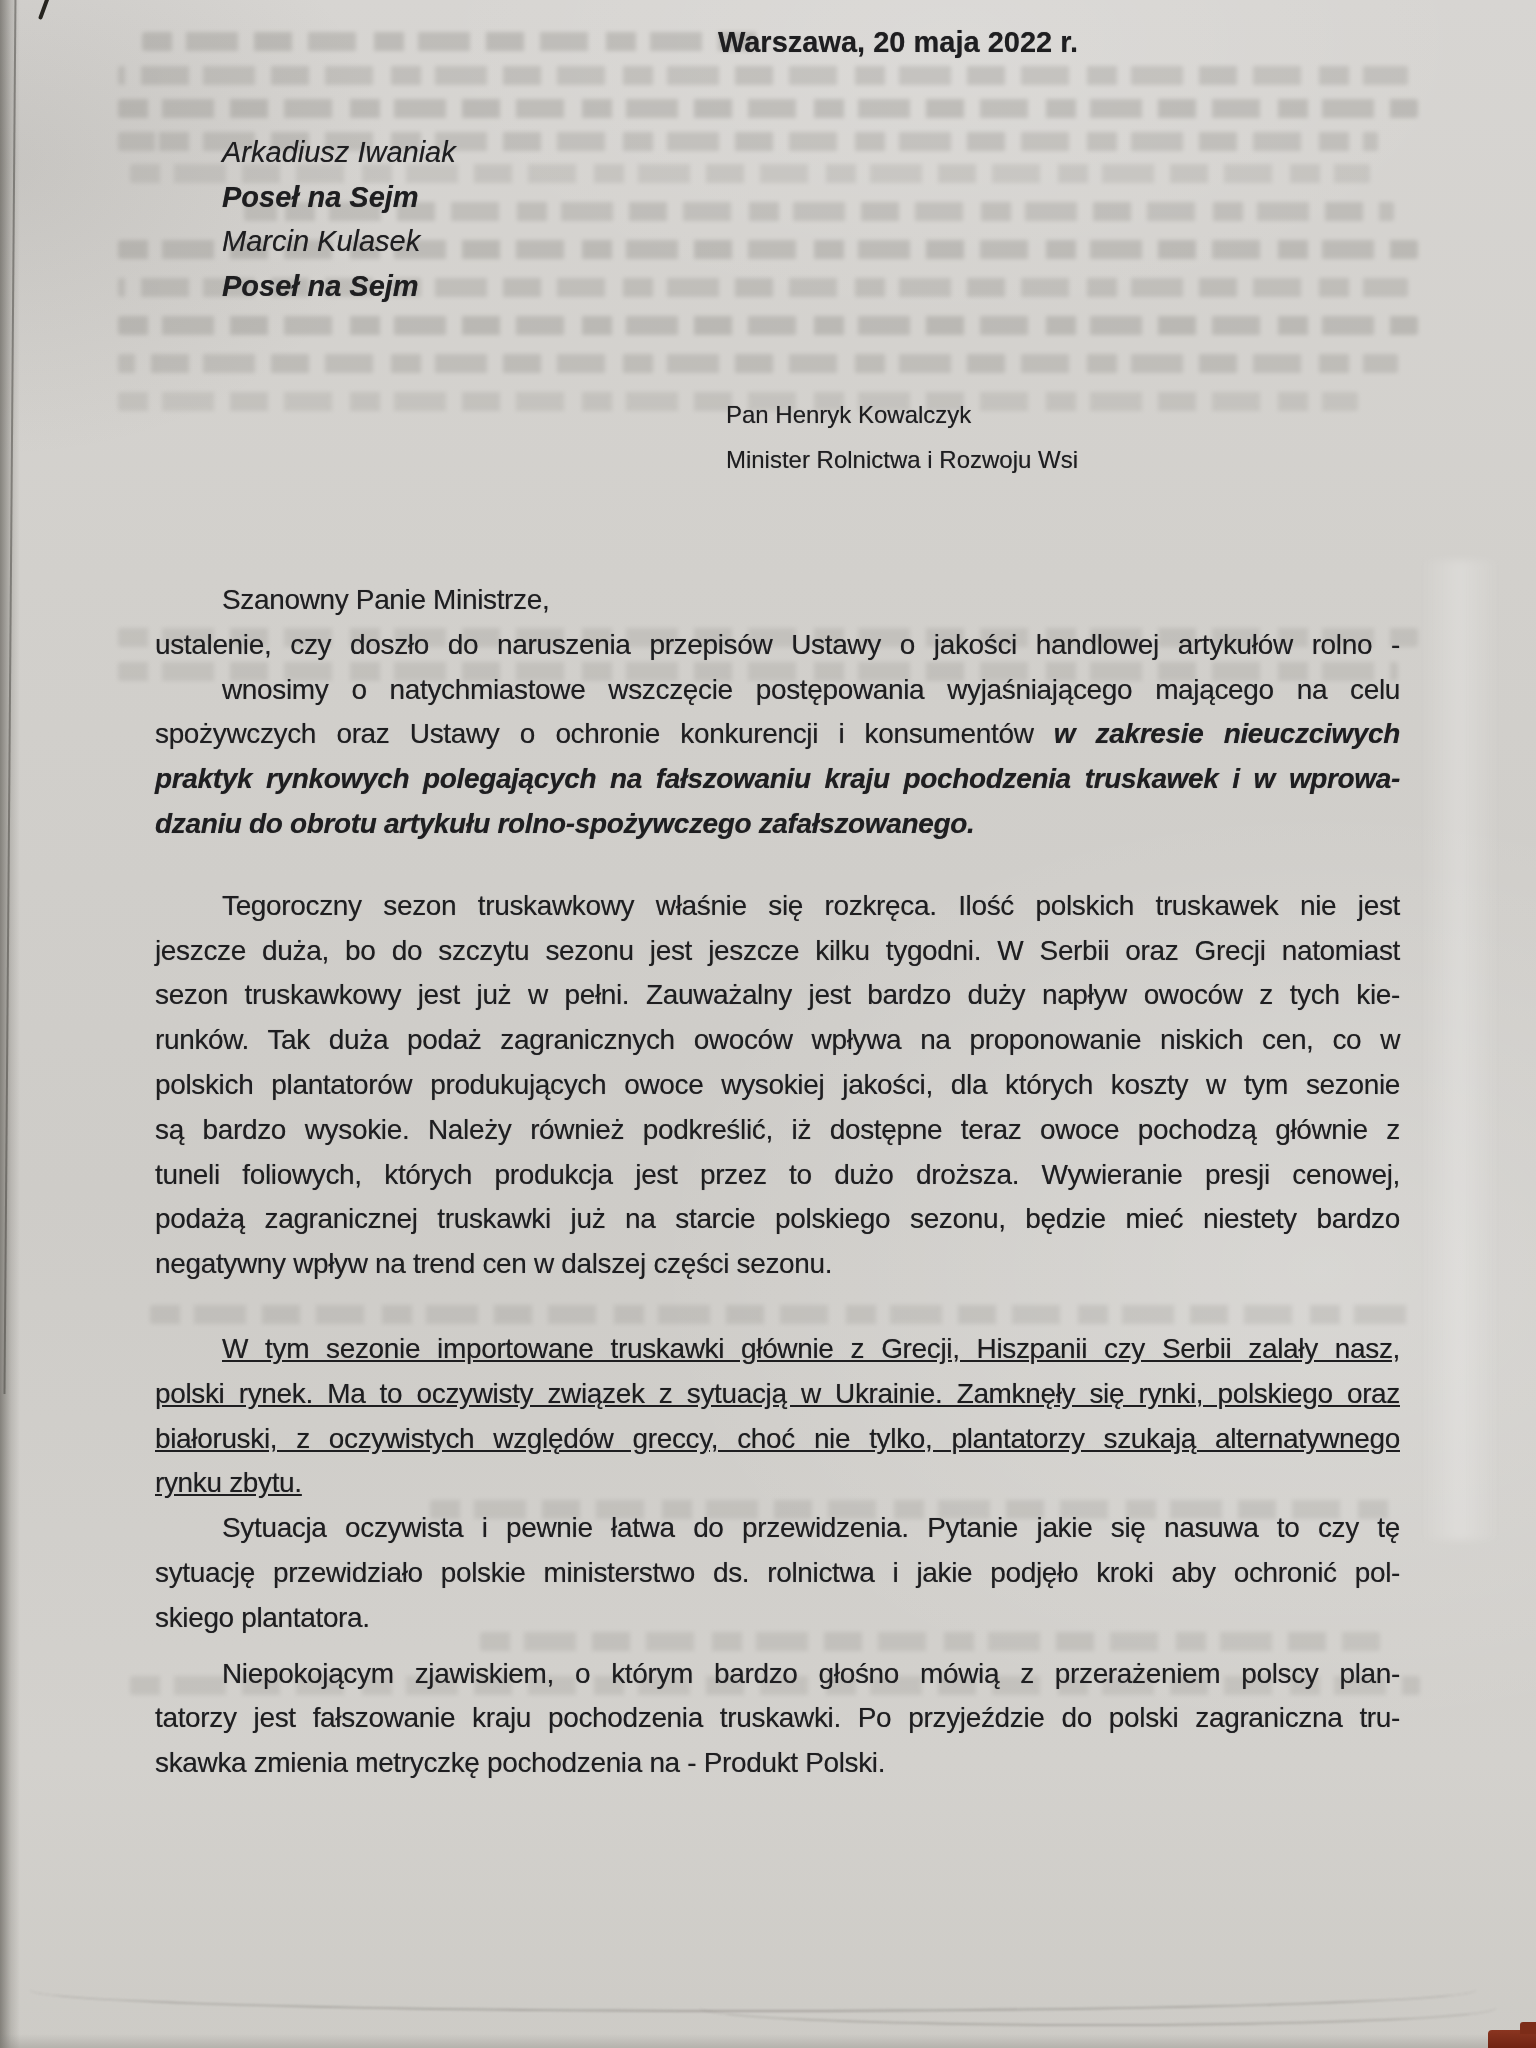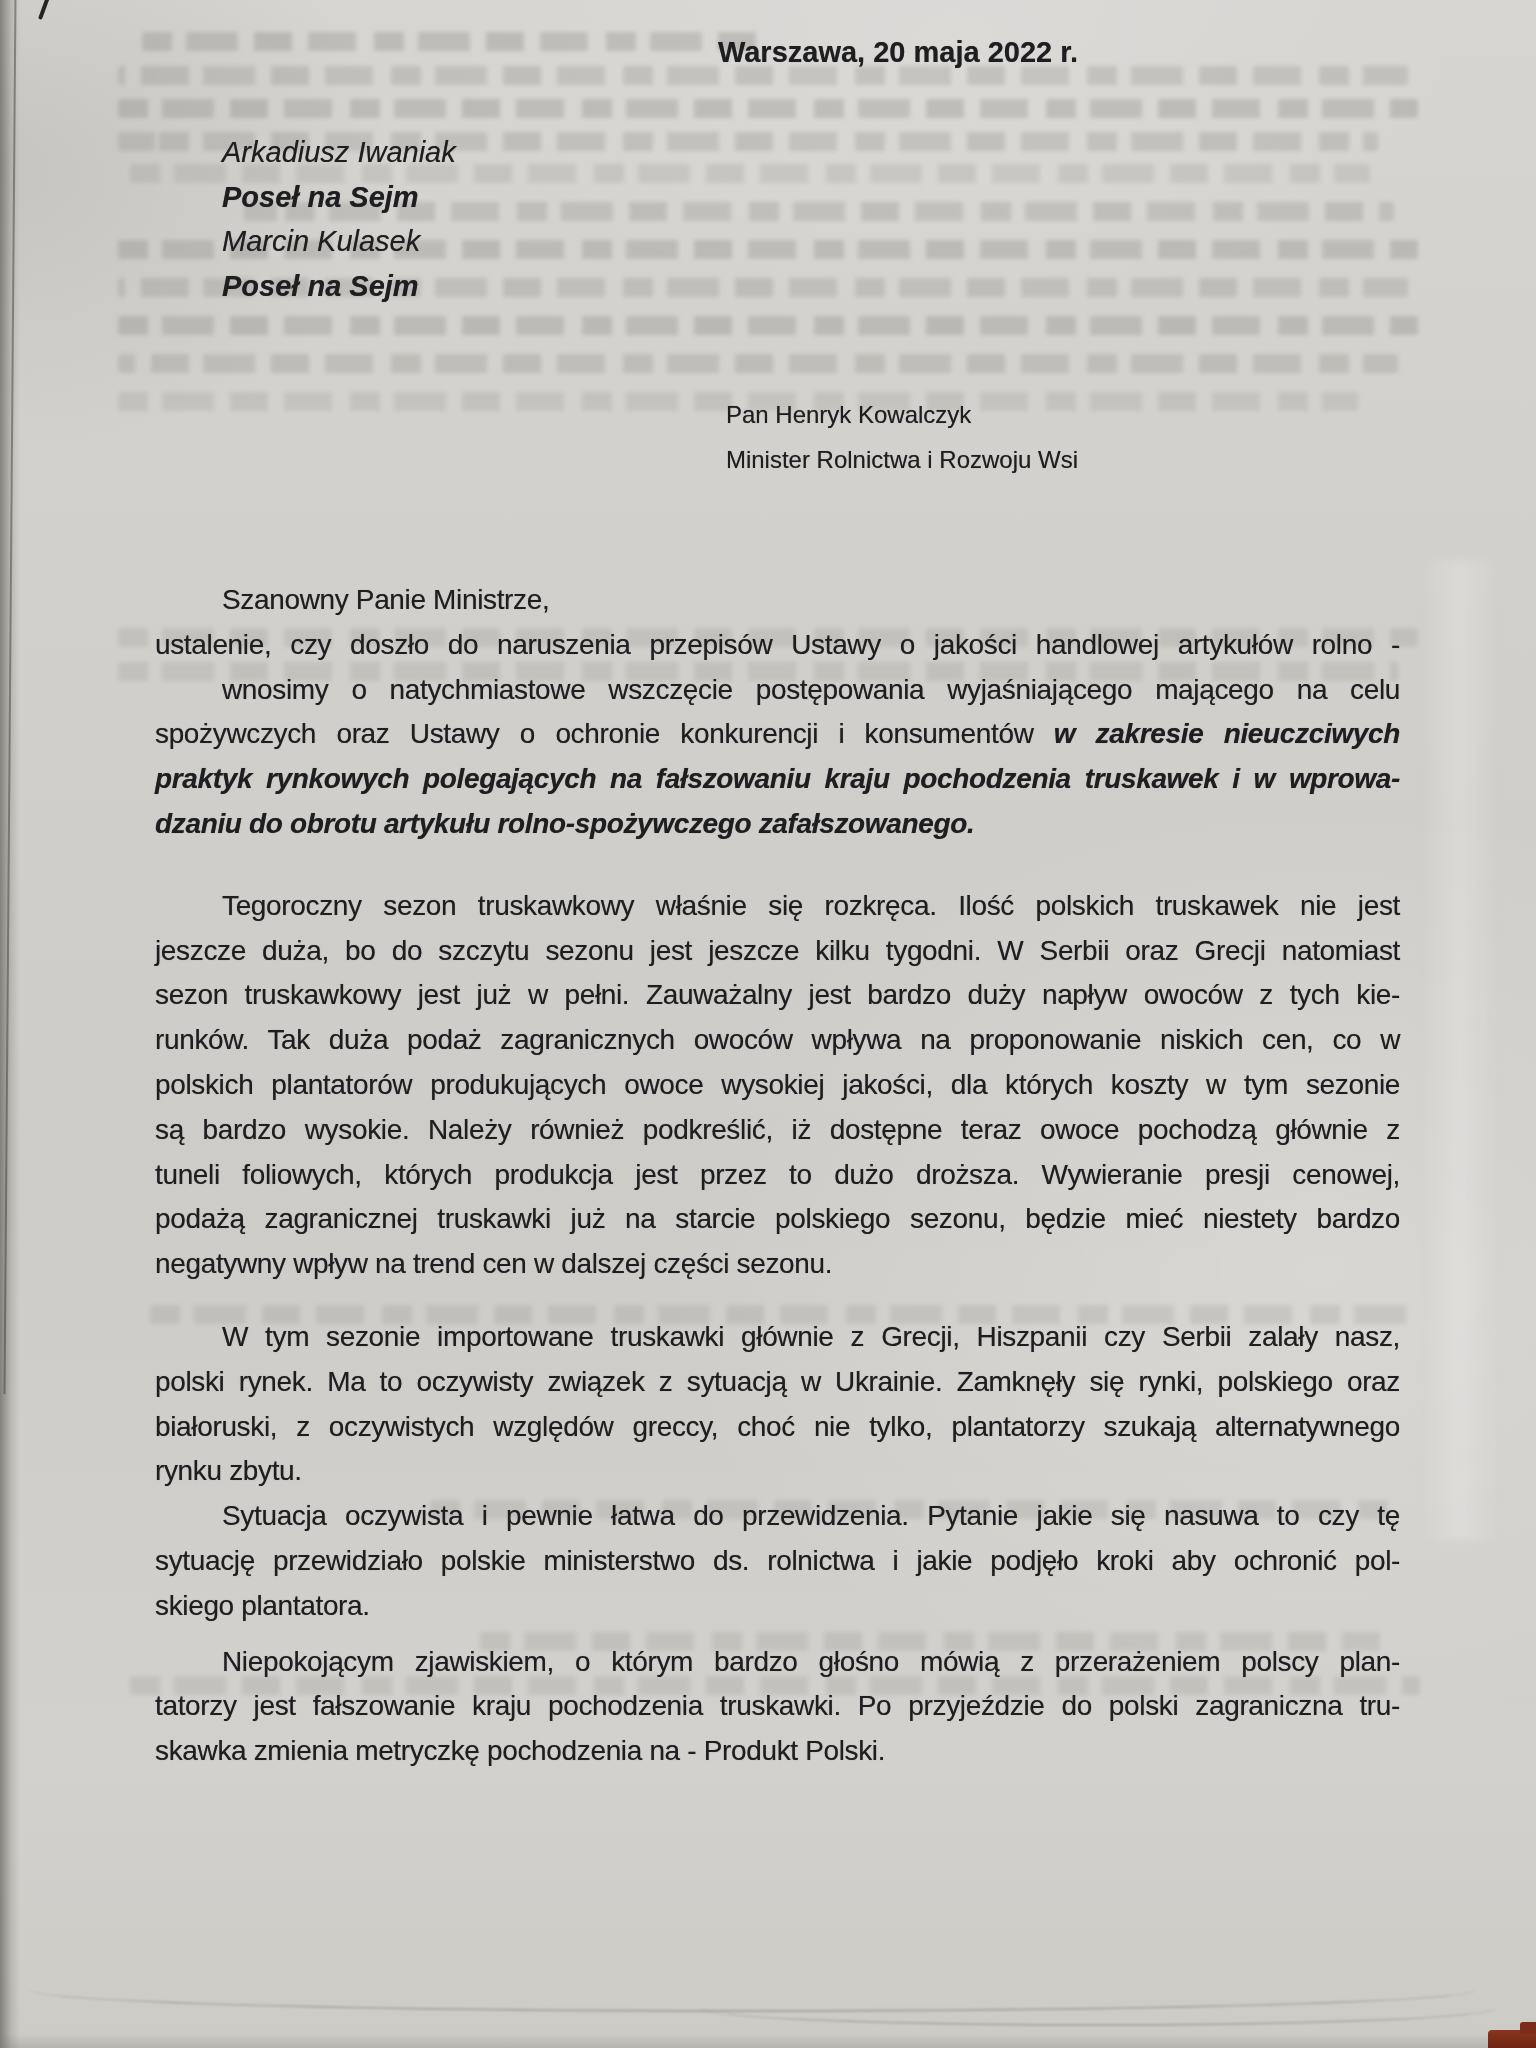--- a/index.html
+++ b/index.html
@@ -13,21 +13,21 @@
     background:
       radial-gradient(1100px 760px at 86% 62%, rgba(255,255,255,0.20), rgba(255,255,255,0) 62%),
       radial-gradient(900px 480px at 62% 2%, rgba(255,255,255,0.12), rgba(255,255,255,0) 60%),
       radial-gradient(560px 420px at 0% 8%, rgba(90,88,82,0.12), rgba(90,88,82,0) 70%),
       linear-gradient(180deg, #d7d5d2 0%, #d2d0cc 28%, #ceccc8 58%, #d3d1cd 86%, #cdcbc6 100%);
   }
   .txt { text-shadow: 0 0 0.7px rgba(30,30,34,0.55); }
 
   
   .date-row {
-    position: absolute; top: 36px; right: 458px;
+    position: absolute; top: 26px; right: 458px;
     font-size: 29px; font-weight: 600; white-space: nowrap;
   }
   .sender {
     position: absolute; top: 130px; left: 222px;
     font-size: 29px; line-height: 44.5px; white-space: nowrap; font-style: italic;
   }
   .sender .bold { font-weight: 700; }
   .recipient {
     position: absolute; top: 393px; right: 458px;
     font-size: 24px; line-height: 44.5px; font-weight: 400;
@@ -40,21 +40,21 @@
     font-size: 28px; letter-spacing: -0.35px;
   }
   .line {
     height: 44.8px; line-height: 44.8px;
     text-align: justify; text-align-last: justify; text-justify: inter-word;
   }
   .line.last { text-align: left; text-align-last: left; }
   .line.indent { padding-left: 67px; }
   .bi { font-weight: 700; font-style: italic; }
   .gap-a { margin-top: 37px; }
-  .gap-b { margin-top: 28px; }
+  .gap-b { margin-top: 40px; text-decoration: underline; }
   .gap-c { margin-top: 11px; }
 
   
   .bleed {
     position: absolute; height: 19px; opacity: 0.26;
     filter: blur(2.3px); border-radius: 3px;
     background-image: repeating-linear-gradient(90deg,
       #77756f 0 30px, transparent 30px 44px,
       #7c7a74 44px 96px, transparent 96px 112px,
       #73716b 112px 150px, transparent 150px 166px,

